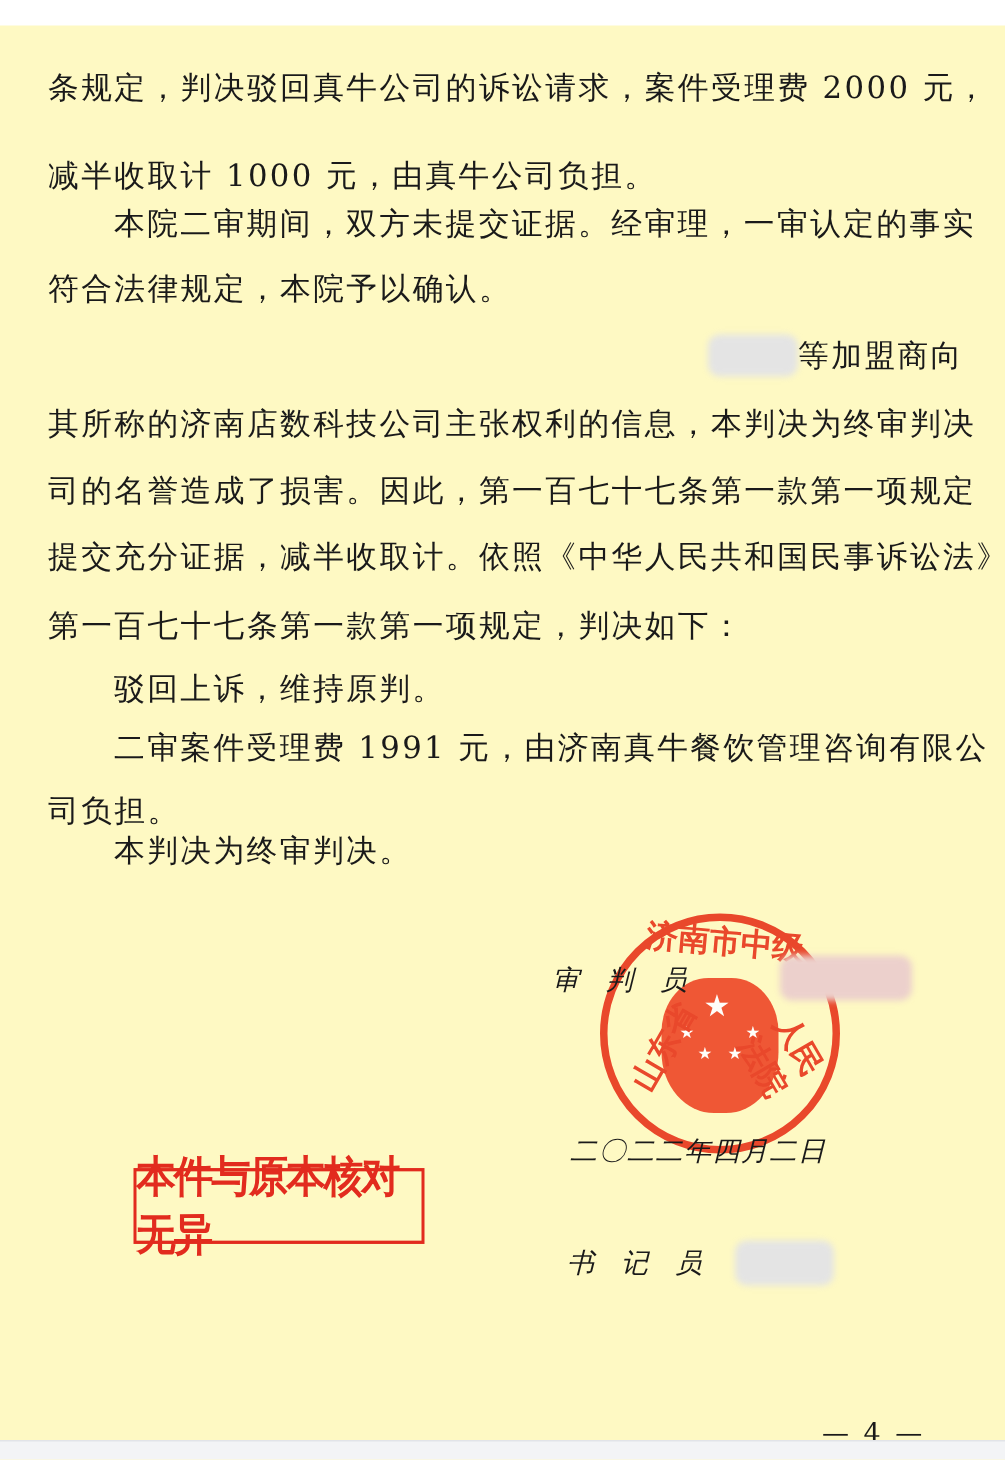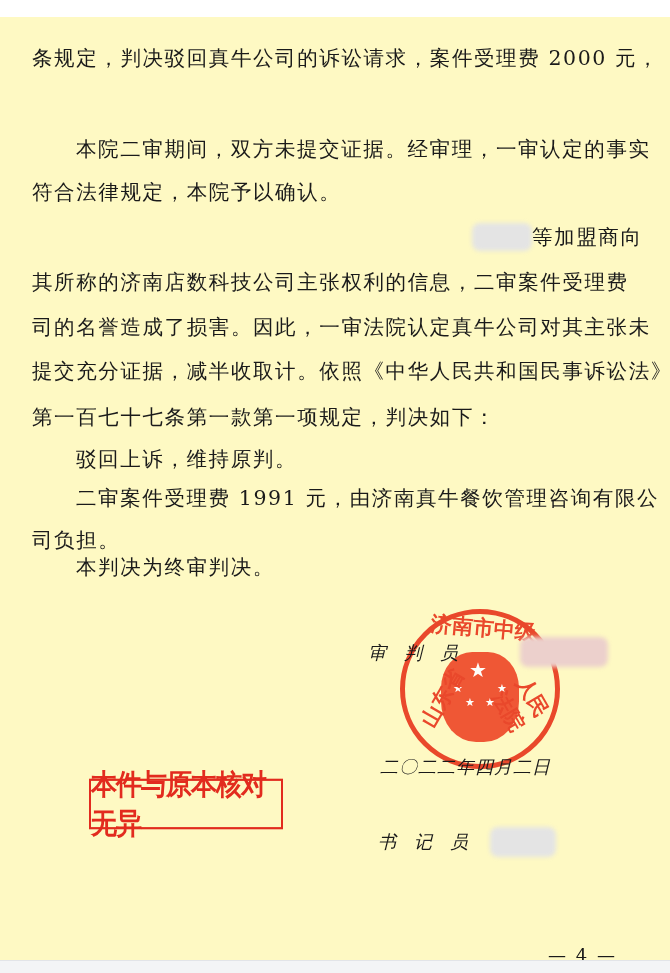--- a/index.html
+++ b/index.html
@@ -36,28 +36,29 @@
     display: flex; align-items: center; justify-content: center; transform: scaleY(1.1);
   }
   .page-num { position: absolute; left: 548px; top: 928px; font-size: 18px; letter-spacing: 2px; }
   .bottom-bar { position: absolute; left: 0; top: 960px; width: 670px; height: 13px; background: #f3f4f6; border-top: 1px solid #e2e4e8; }
 </style>
 </head>
 <body>
 
 <div class="page">
   <div class="line" style="top:27px">条规定，判决驳回真牛公司的诉讼请求，案件受理费 2000 元，</div>
+  <div class="line" style="top:86px">减半收取计 1000 元，由真牛公司负担。</div>
   <div class="line" style="top:161px">符合法律规定，本院予以确认。</div>
   <div class="line indent" style="top:118px">本院二审期间，双方未提交证据。经审理，一审认定的事实</div>
 
   <div class="blur" style="left:472px; top:206px; width:60px; height:28px;"></div>
   <div class="line" style="top:206px; left:532px">等加盟商向</div>
 
-  <div class="line" style="top:251px">其所称的济南店数科技公司主张权利的信息，二审案件受理费</div>
-  <div class="line" style="top:296px">司的名誉造成了损害。因此，一审法院认定真牛公司对其主张未</div>
+  <div class="line" style="top:251px">其所称的济南店数科技公司主张权利的信息，本判决为终审判决</div>
+  <div class="line" style="top:296px">司的名誉造成了损害。因此，第一百七十七条第一款第一项规定</div>
   <div class="line" style="top:340px">提交充分证据，减半收取计。依照《中华人民共和国民事诉讼法》</div>
   <div class="line" style="top:386px">第一百七十七条第一款第一项规定，判决如下：</div>
   <div class="line indent" style="top:428px">驳回上诉，维持原判。</div>
   <div class="line indent" style="top:467px">二审案件受理费 1991 元，由济南真牛餐饮管理咨询有限公</div>
   <div class="line" style="top:509px">司负担。</div>
   <div class="line indent" style="top:536px">本判决为终审判决。</div>
 
   <div class="seal">
     <div class="seal-inner">
       <span class="seal-star">★</span>

